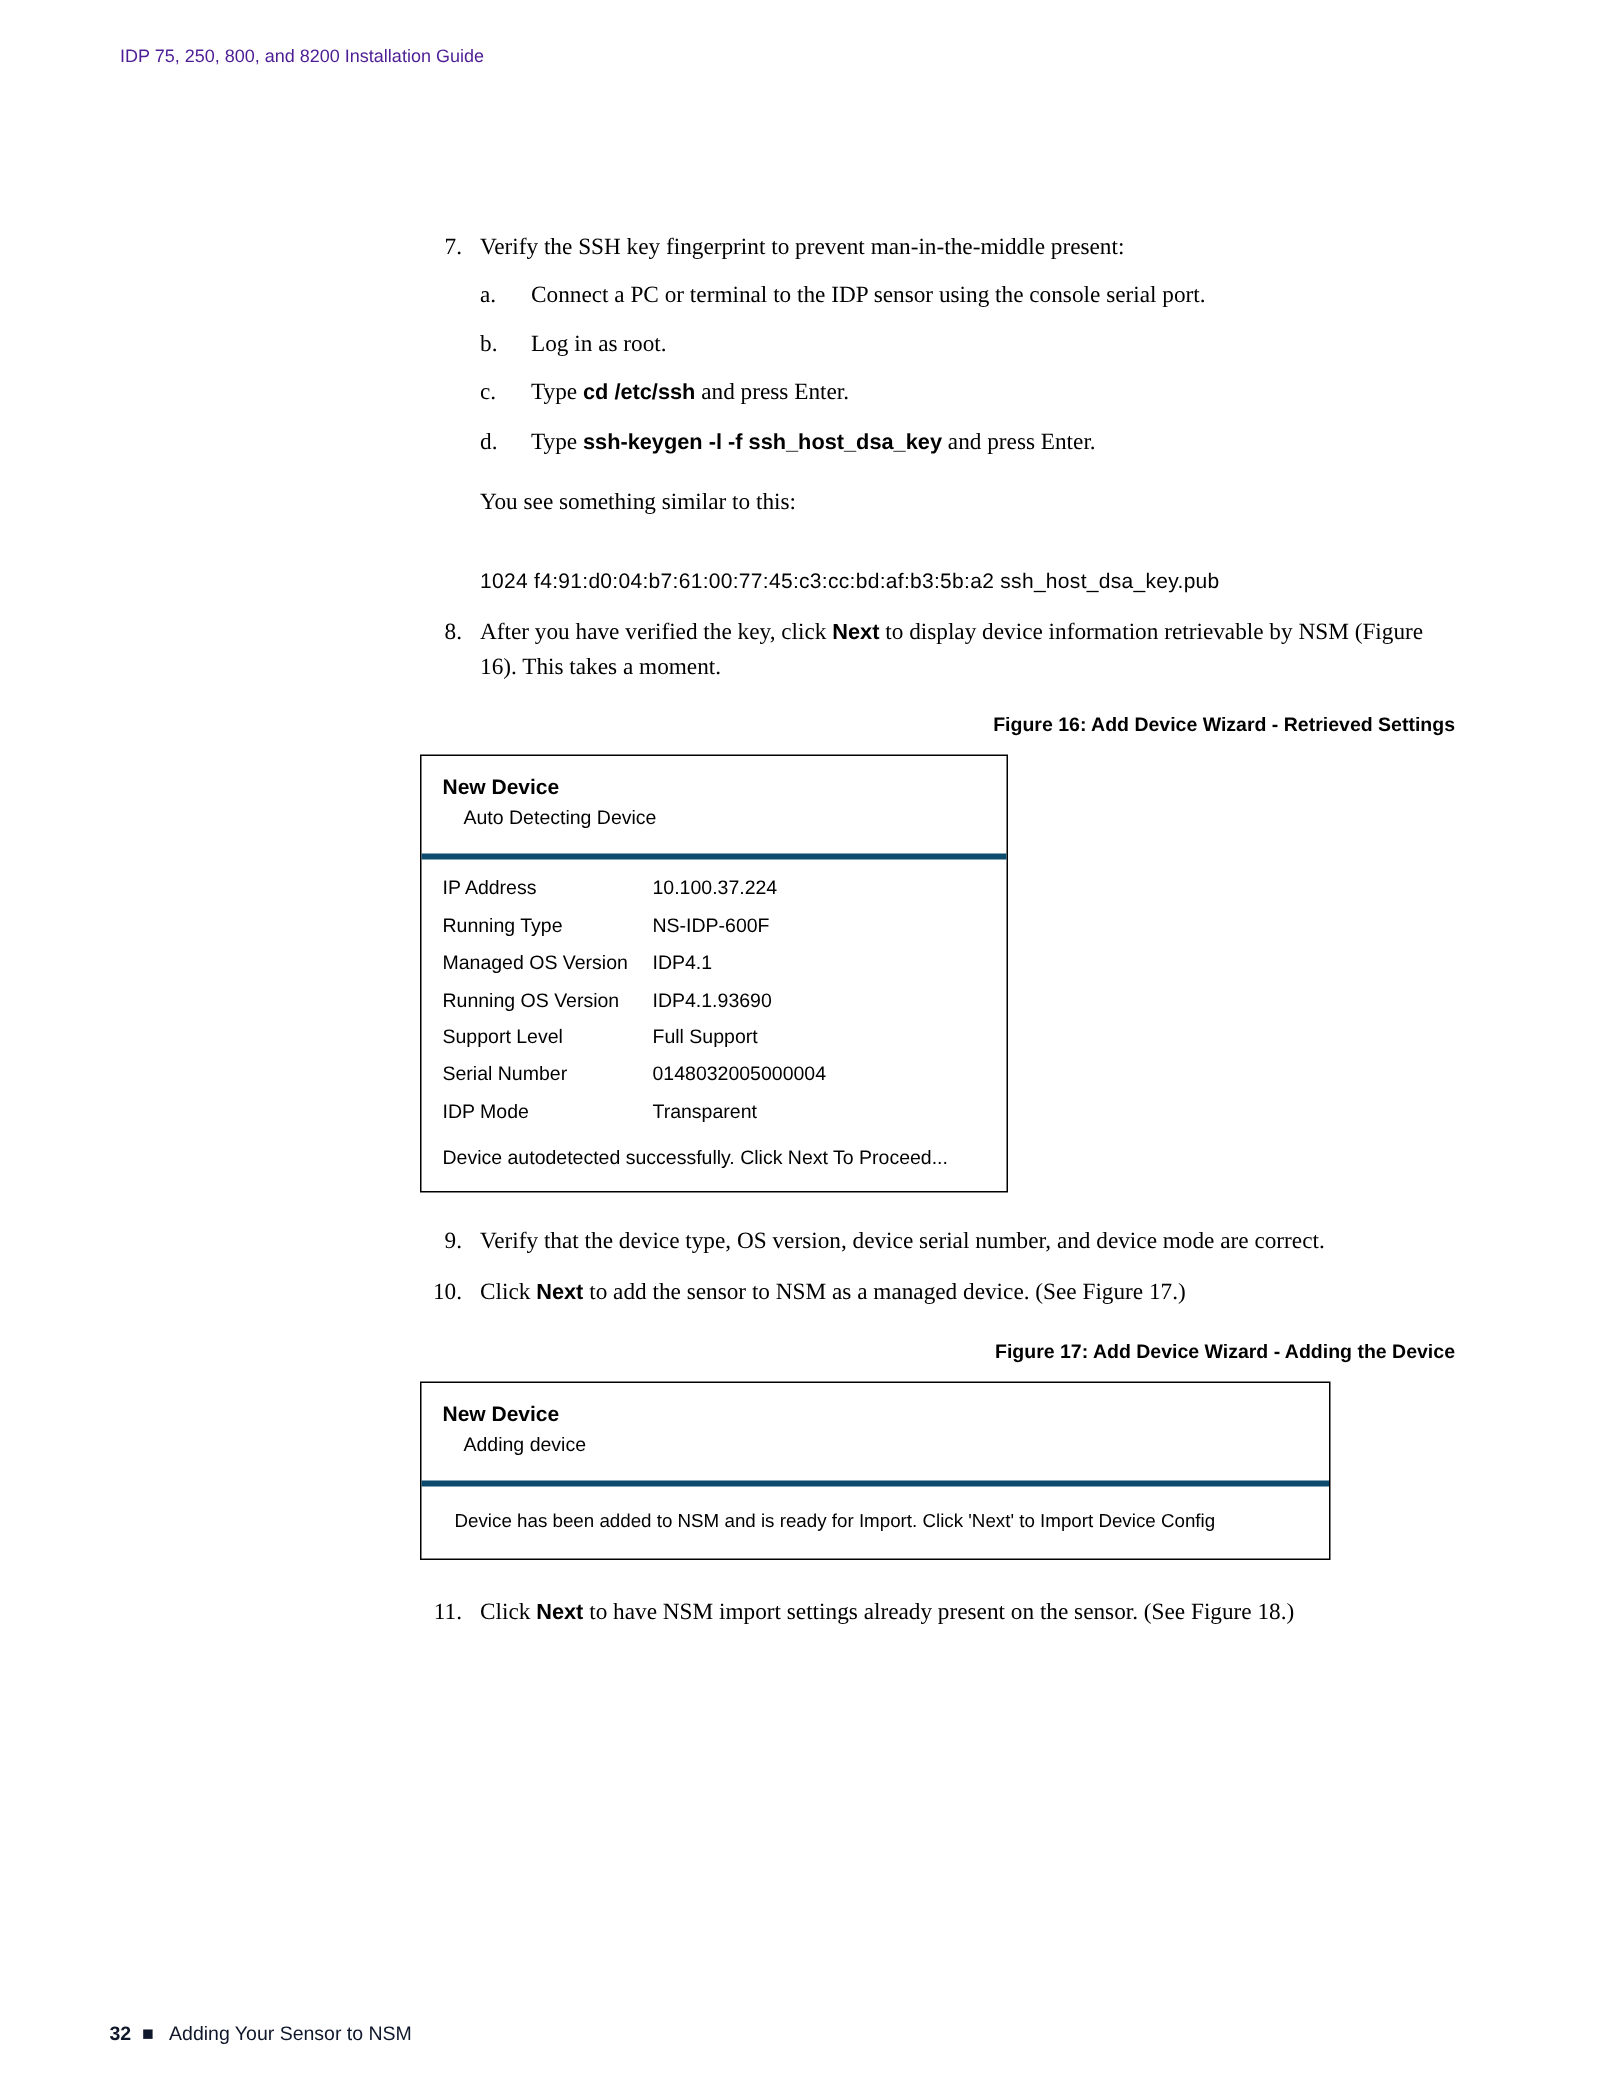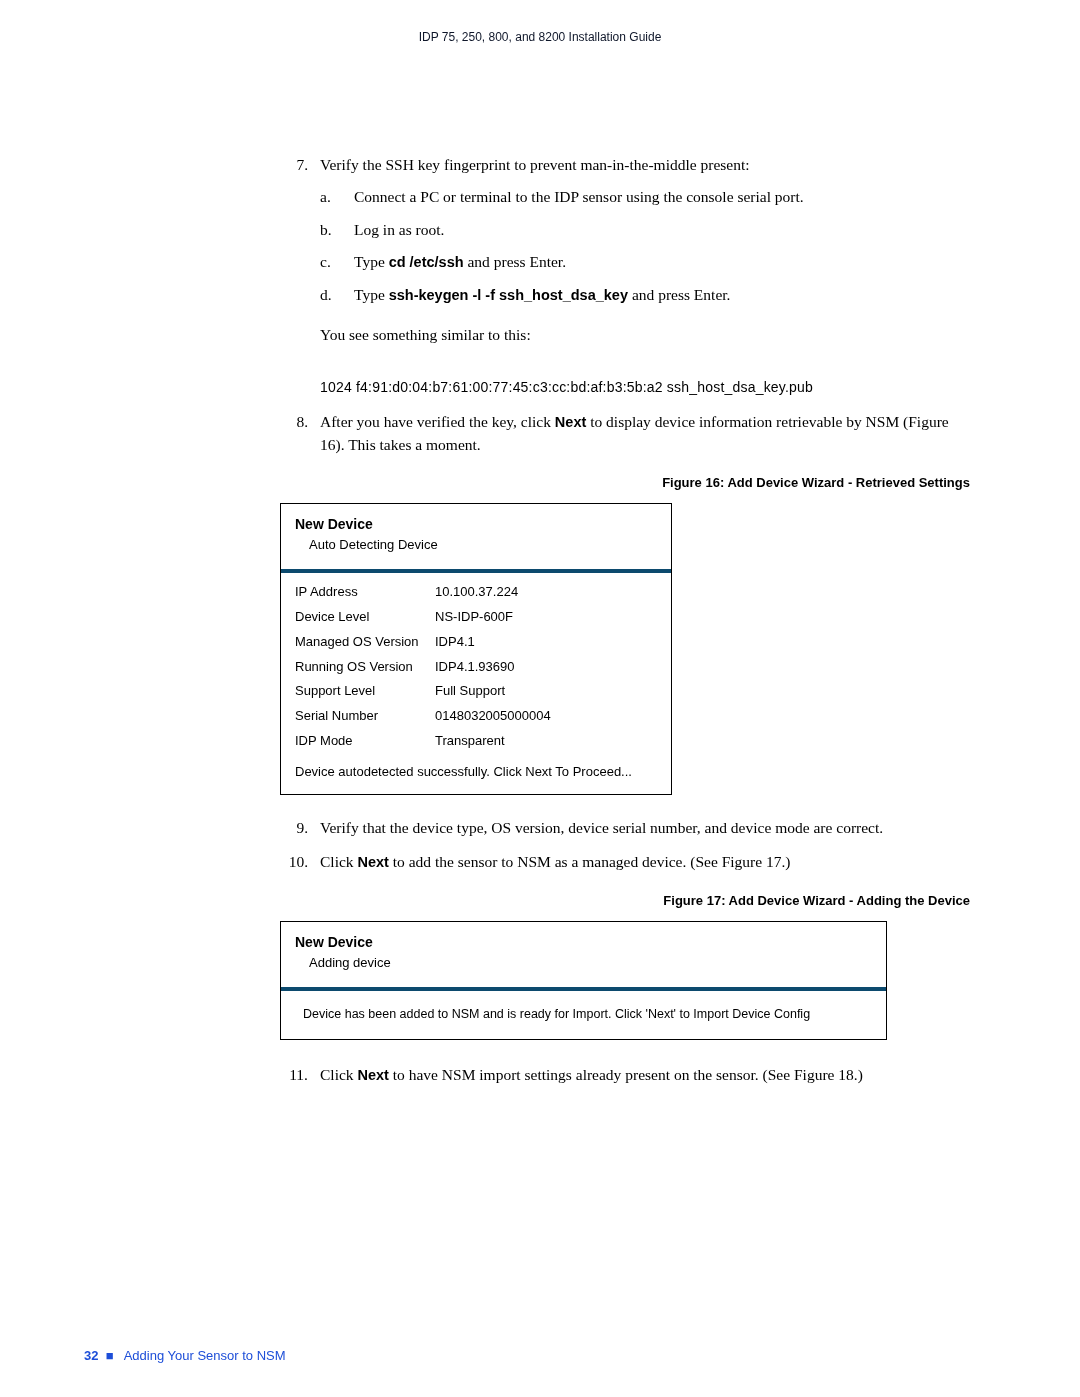--- a/index.html
+++ b/index.html
@@ -13,23 +13,22 @@
   }
   .page {
     padding: 30px 80px 40px 80px;
     box-sizing: border-box;
     height: 100%;
     position: relative;
   }
   .header {
     font-family: Arial, Helvetica, sans-serif;
     font-size: 12px;
-    color: #0f172a;
+    color: #4c1d95;
     margin-bottom: 110px;
-    text-align: center;
   }
   .content {
     margin-left: 200px;
     margin-right: 30px;
     font-size: 15.5px;
     line-height: 1.45;
   }
   .step {
     display: flex;
     margin-bottom: 12px;
@@ -114,24 +113,24 @@
   .dialog.small { width: 390px; }
   .dialog.wide { width: 605px; }
   .dlg-body.wide-msg {
     padding: 14px 12px 16px 22px;
     font-size: 12.5px;
     white-space: nowrap;
   }
   .footer {
     position: absolute;
     bottom: 34px;
-    left: 84px;
-    font-family: Arial, Helvetica, sans-serif;
-    font-size: 13px;
-    color: #1d4ed8;
+    left: 73px;
+    font-family: Arial, Helvetica, sans-serif;
+    font-size: 13px;
+    color: #0f172a;
   }
   .footer .pg {
     font-weight: bold;
   }
   b.sb { font-family: Arial, Helvetica, sans-serif; font-size: 14.5px; }
 </style>
 </head>
 <body>
 
 <div class="page">
@@ -183,21 +182,21 @@
       <div class="dlg-head">
         <div class="title">New Device</div>
         <span class="sub">Auto Detecting Device</span>
       </div>
       <div class="dlg-body">
         <div class="kv">
             <div class="k">IP Address</div>
             <div>10.100.37.224</div>
           </div>
         <div class="kv">
-            <div class="k">Device Level</div>
+            <div class="k">Running Type</div>
             <div>NS-IDP-600F</div>
           </div>
         <div class="kv">
             <div class="k">Managed OS Version</div>
             <div>IDP4.1</div>
           </div>
         <div class="kv">
             <div class="k">Running OS Version</div>
             <div>IDP4.1.93690</div>
           </div>

